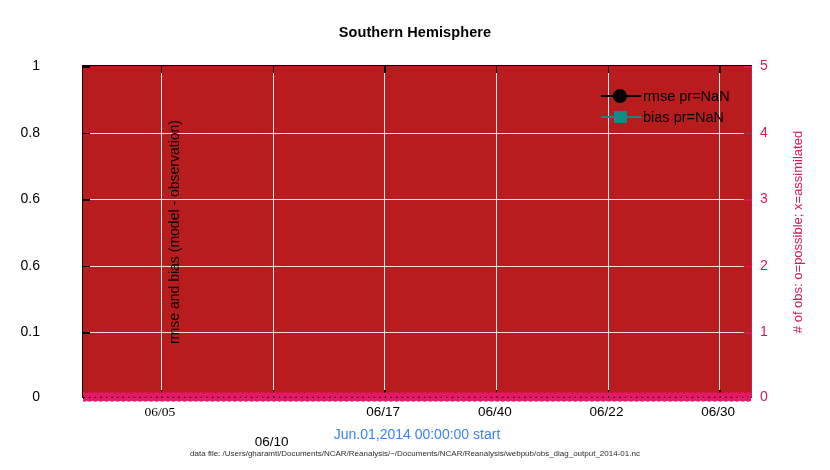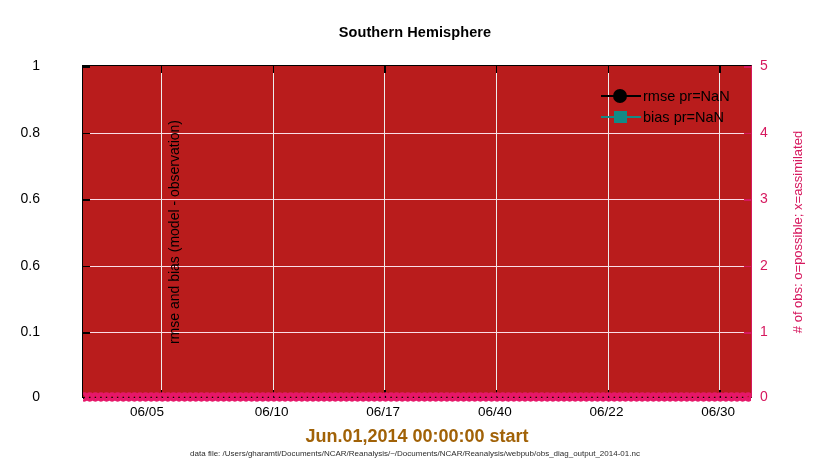--- a/index.html
+++ b/index.html
@@ -142,23 +142,22 @@
     transform: rotate(-90deg);
     transform-origin: 170px 0;
     white-space: nowrap;
   }
   #axis-title-bottom {
     position: absolute;
     left: 82px;
     top: 426px;
     width: 670px;
     text-align: center;
-    font-size: 18px;
-    color: #a16207;
-    font-weight: bold;
+    font-size: 14px;
+    color: #3b82f6;
   }
 
   
   #legend {
     position: absolute;
     left: 600px;
     top: 84px;
     z-index: 6;
   }
   .legend-row {
@@ -545,22 +544,22 @@
 <div class="ylabel-left" style="top:331.4px;">0.1</div>
 <div class="ylabel-left" style="top:396.4px;">0</div>
 
 <div class="ylabel-right" style="top:65px;">5</div>
 <div class="ylabel-right" style="top:131.6px;">4</div>
 <div class="ylabel-right" style="top:198.2px;">3</div>
 <div class="ylabel-right" style="top:264.8px;">2</div>
 <div class="ylabel-right" style="top:331.4px;">1</div>
 <div class="ylabel-right" style="top:396.4px;">0</div>
 
-<div class="xlabel-tick" style="left:147px;">06/05</div>
-<div class="xlabel-tick" style="left:271.6px;">06/10</div>
+<div class="xlabel-tick" style="left:160px;font-family:Liberation Serif, serif;">06/05</div>
+<div class="xlabel-tick" style="left:271.6px;margin-top:30px;">06/10</div>
 <div class="xlabel-tick" style="left:383.2px;">06/17</div>
 <div class="xlabel-tick" style="left:494.9px;">06/40</div>
 <div class="xlabel-tick" style="left:606.5px;">06/22</div>
 <div class="xlabel-tick" style="left:718.2px;">06/30</div>
 
 <div id="axis-title-left">rmse and bias (model - observation)</div>
 <div id="axis-title-right"># of obs: o=possible; x=assimilated</div>
 <div id="axis-title-bottom">Jun.01,2014 00:00:00 start</div>
 
 <div id="footer">data file: /Users/gharamti/Documents/NCAR/Reanalysis/~/Documents/NCAR/Reanalysis/webpub/obs_diag_output_2014-01.nc</div>

